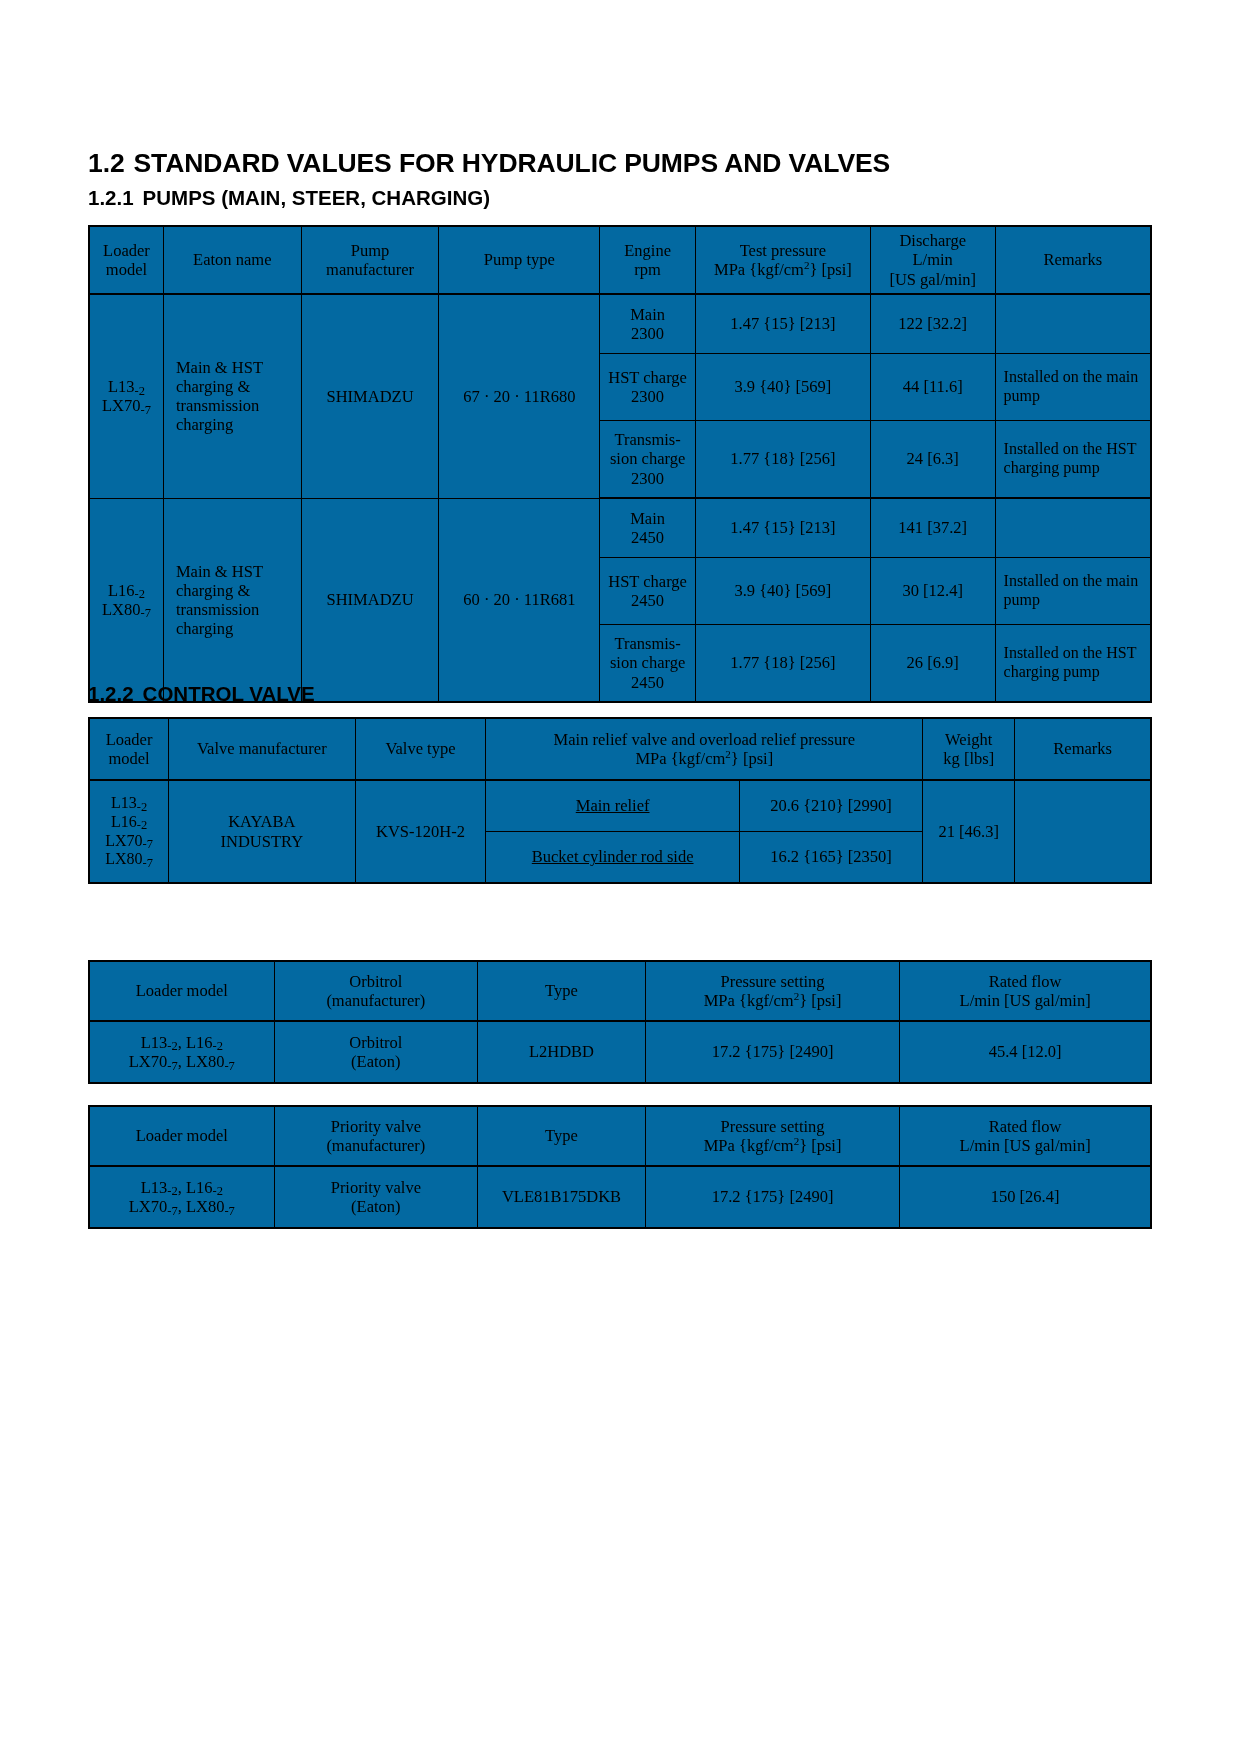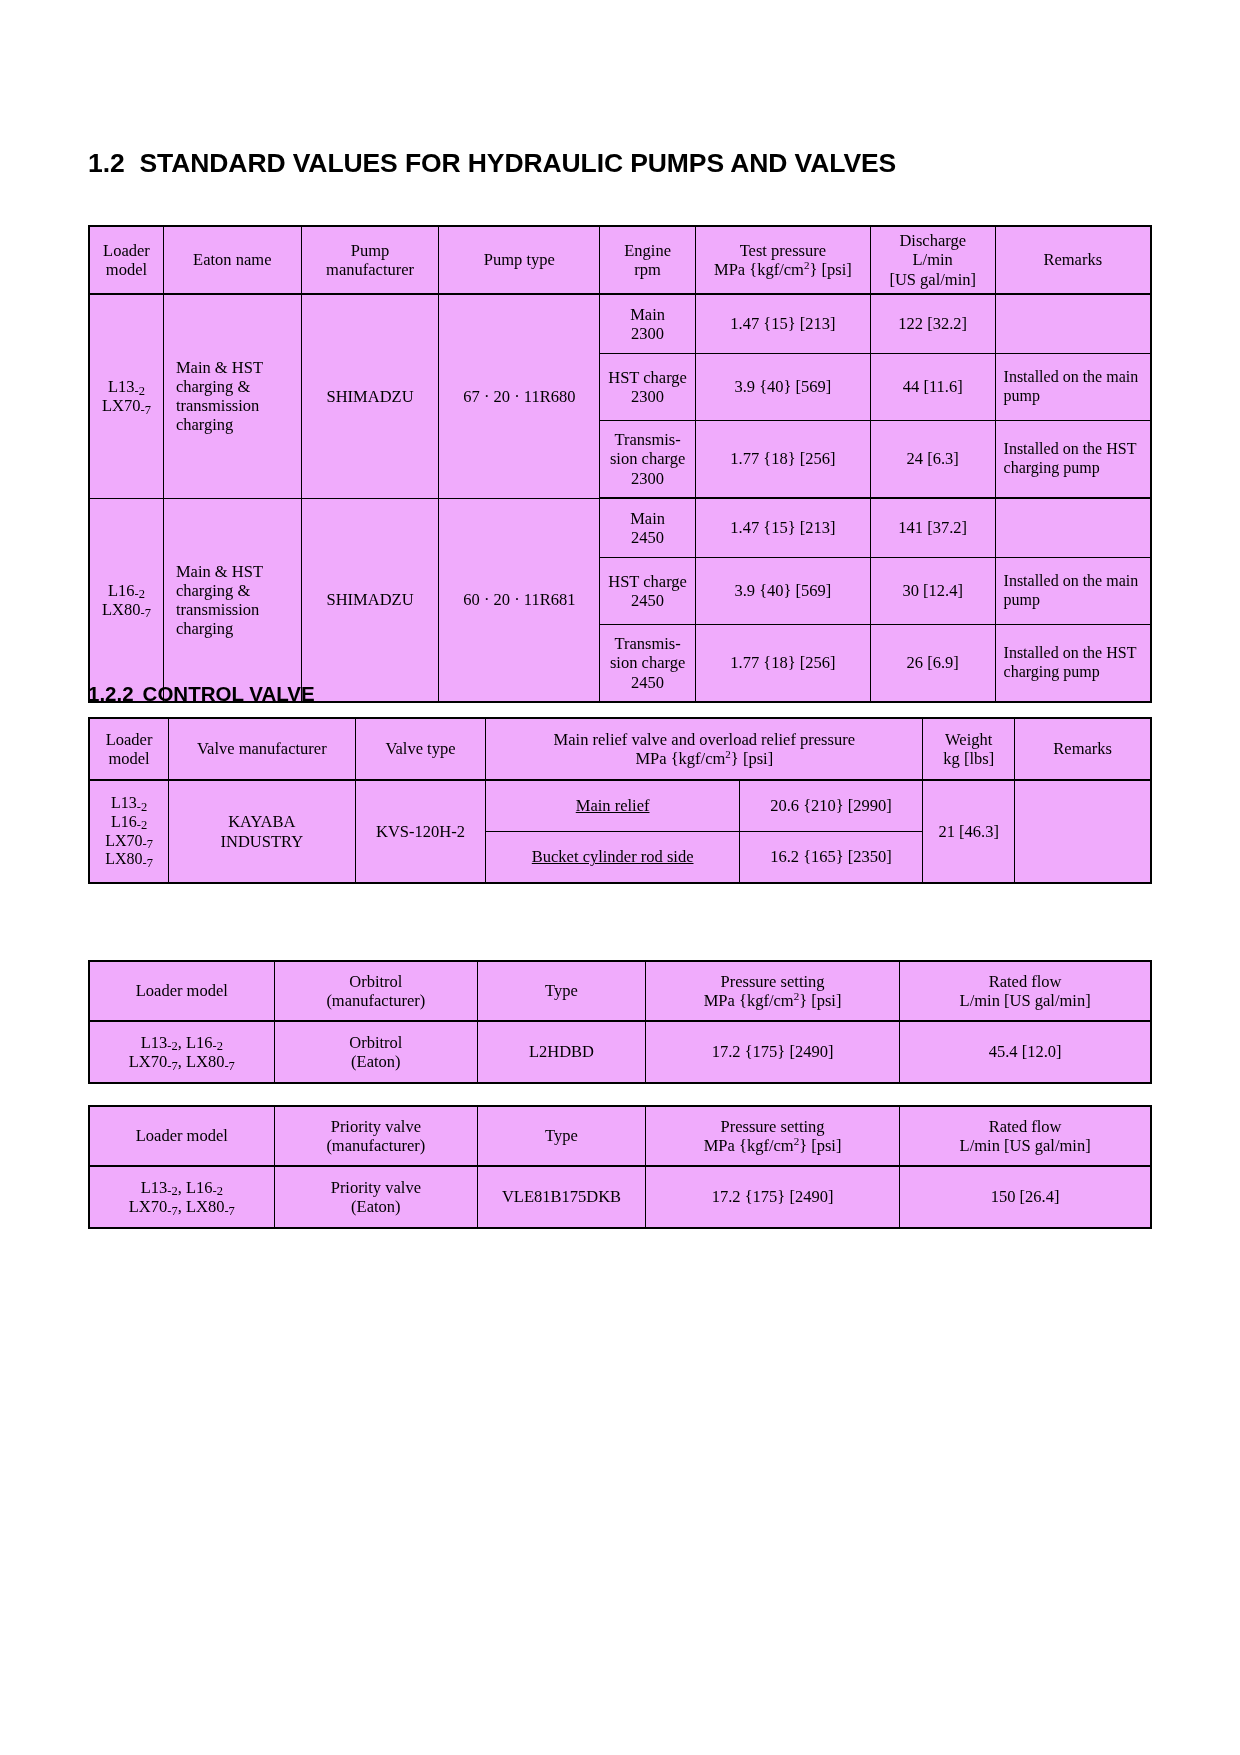--- a/index.html
+++ b/index.html
@@ -40,33 +40,33 @@
     font-family: "Liberation Sans", sans-serif;
     font-weight: bold;
     font-size: 20.5px;
     margin: 0;
     padding: 0;
     position: absolute;
     left: 88px;
     white-space: nowrap;
   }
   h2.sub-title .num { margin-right: 9px; }
-  h1.sec-title .num { margin-right: 15px; }
+  h1.sec-title .num { margin-right: 9px; }
 
   #h-pumps   { top: 186px; }
   #h-cvalve  { top: 682px; }
   #h-steer   { top: 925px; }
 
   
   table.doc {
     border-collapse: collapse;
     position: absolute;
     left: 88px;
     table-layout: fixed;
-    background: #f0abfc;
+    background: #0369a1;
   }
   table.doc td, table.doc th {
     border: 1px solid #000;
     font-weight: normal;
     font-size: 16.5px;
     line-height: 1.16;
     text-align: center;
     vertical-align: middle;
     padding: 2px 3px;
   }
@@ -133,20 +133,21 @@
     font-family: "Liberation Serif", serif;
   }
 </style>
 </head>
 <body>
 
 <div class="page">
 
   <h1 class="sec-title"><span class="num">1.2</span><span>STANDARD VALUES FOR HYDRAULIC PUMPS AND VALVES</span></h1>
 
+  <h2 class="sub-title" id="h-pumps"><span class="num">1.2.1</span><span>PUMPS (MAIN, STEER, CHARGING)</span></h2>
 
   <table class="doc" id="tbl-pumps">
     <colgroup>
       <col class="c-model">
         <col class="c-pname">
         <col class="c-pmanu">
         <col class="c-ptype">
       <col class="c-rpm">
         <col class="c-press">
         <col class="c-disch">

